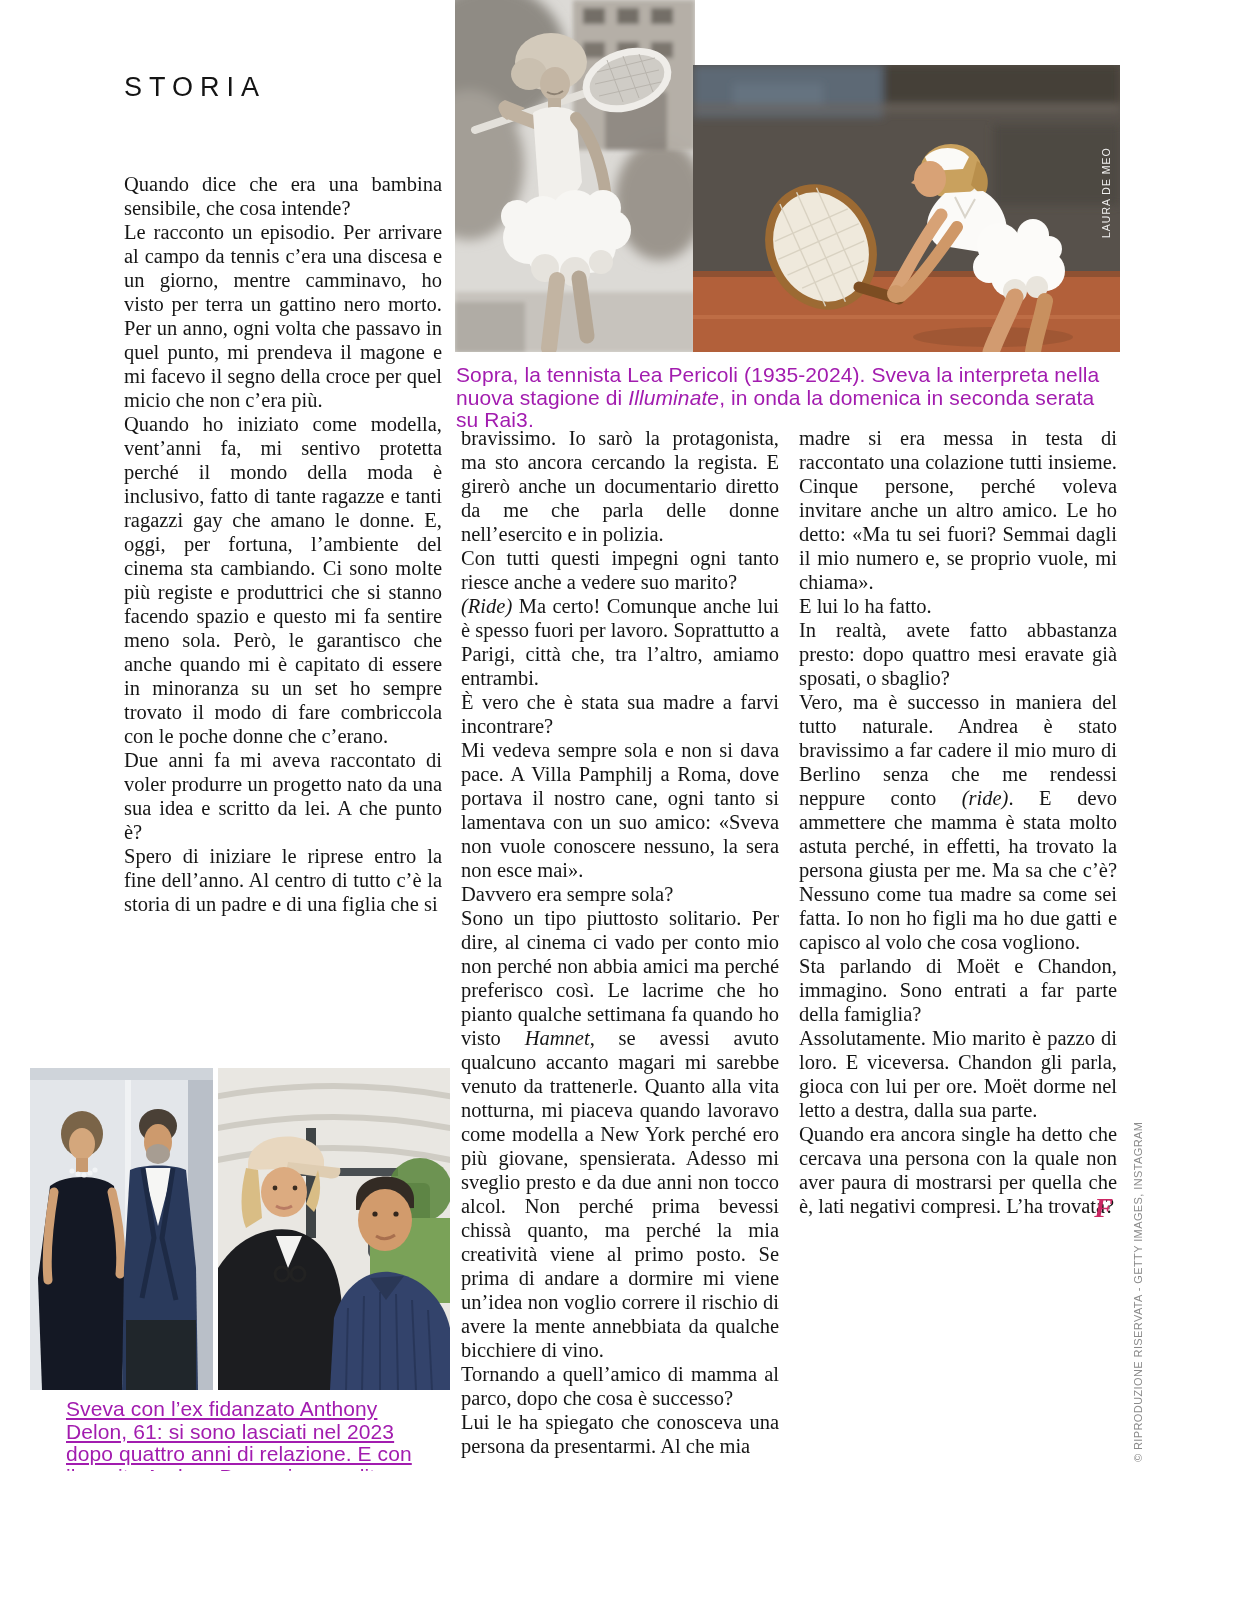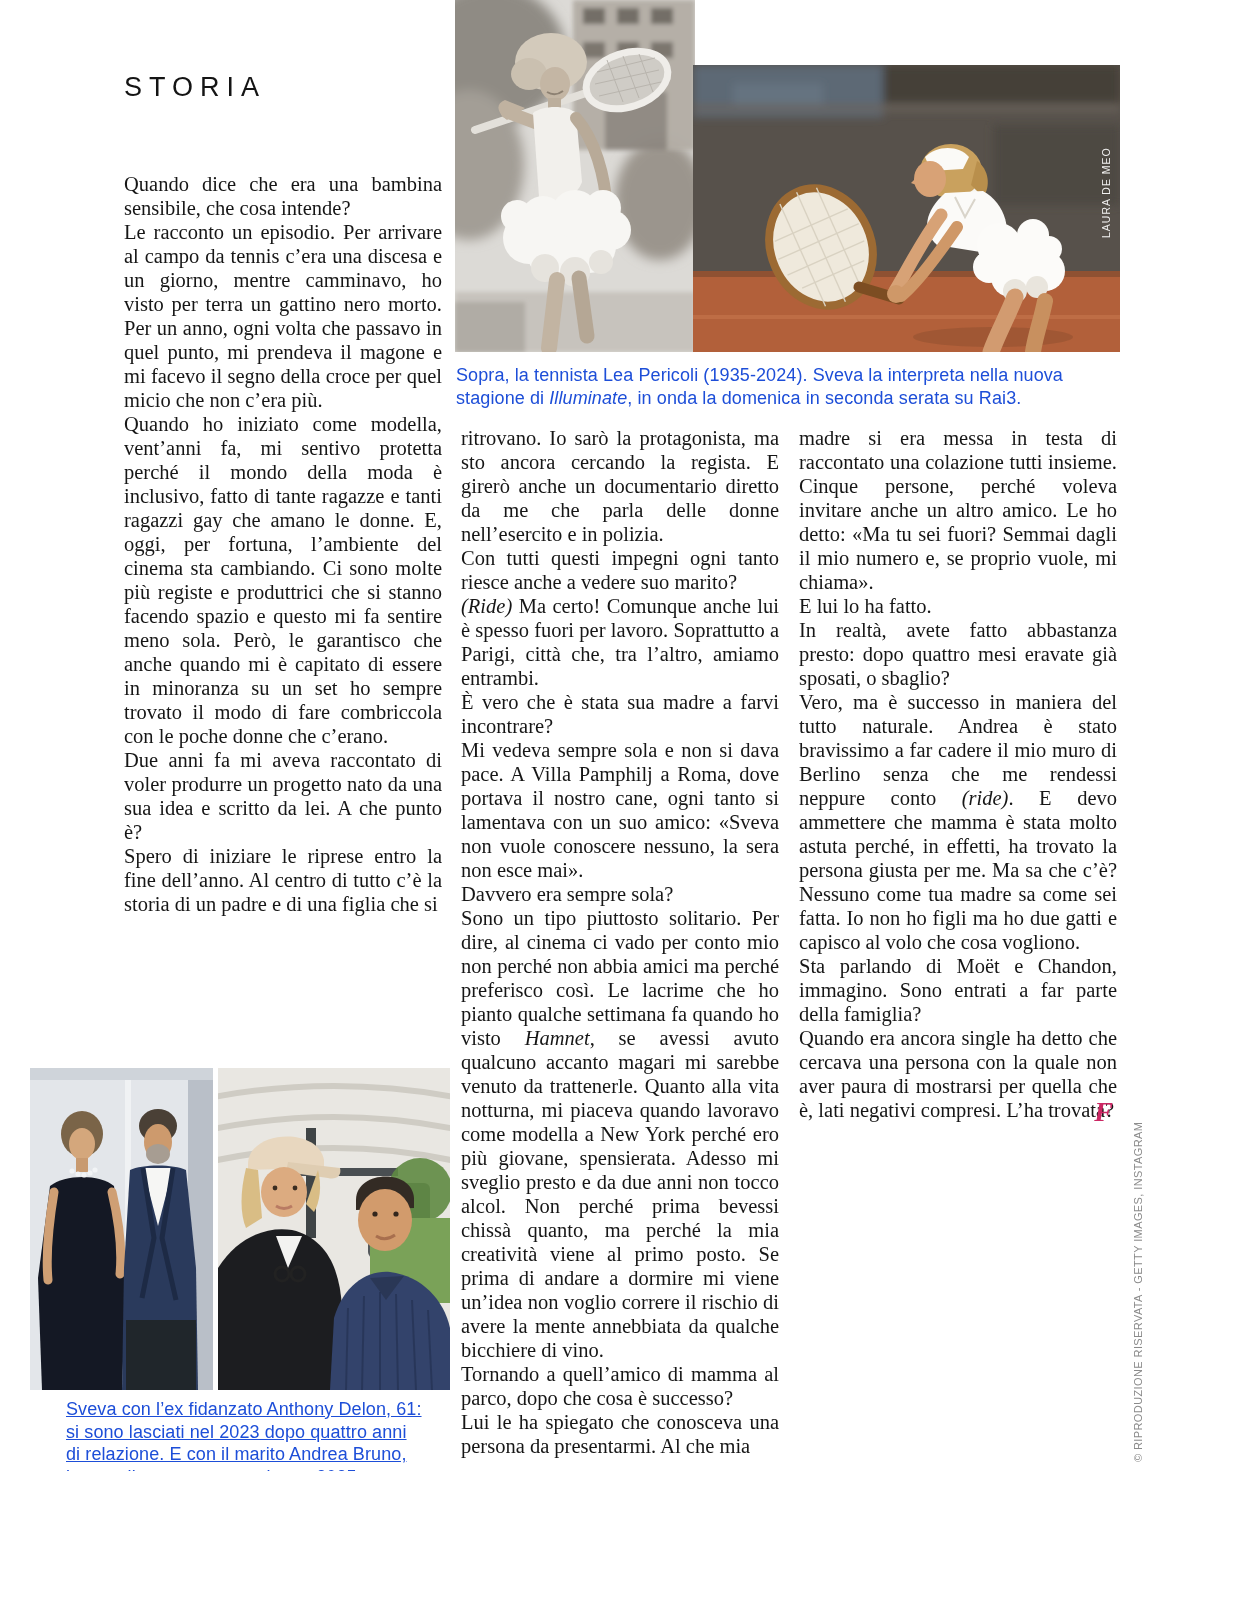--- a/index.html
+++ b/index.html
@@ -29,21 +29,21 @@
   
   .photo{position:absolute;overflow:hidden;background:#ddd;}
   #photo-bw{left:455px;top:0;width:240px;height:352px;}
   #photo-color{left:693px;top:65px;width:427px;height:287px;}
   #photo-delon{left:30px;top:1068px;width:183px;height:322px;}
   #photo-selfie{left:218px;top:1068px;width:232px;height:322px;}
   .photo svg{display:block;}
 
   
   .caption{position:absolute;font-family:"Liberation Sans",sans-serif;
-    font-size:18px;line-height:22.5px;color:#1d4ed8;letter-spacing:.1px;}
+    font-size:21px;line-height:22.5px;color:#a21caf;letter-spacing:.1px;}
   #caption-top{left:456px;top:364px;width:648px;}
   #caption-bottom{left:66px;top:1398px;width:356px;text-decoration:underline;}
 
   
   .vcredit{position:absolute;font-family:"Liberation Sans",sans-serif;
     white-space:nowrap;transform:rotate(-90deg);transform-origin:0 0;}
   #credit-photo{left:1100px;top:238px;font-size:10.5px;letter-spacing:1px;
     color:rgba(255,255,255,.92);}
   #credit-rights{left:1132px;top:1462px;font-size:11px;letter-spacing:.4px;color:#8a8a8a;}
 
@@ -196,36 +196,37 @@
   <div class="caption" id="caption-top"><span>Sopra, la tennista Lea Pericoli (1935-2024). Sveva la interpreta nella nuova stagione di </span><span class="it">Illuminate</span><span>, in onda la domenica in seconda serata su Rai3.</span></div>
 
   <div class="col" id="col1">
       <p class="q"><span>Quando dice che era una bambina sensibile, che cosa intende?</span></p>
       <p class="a"><span>Le racconto un episodio. Per arrivare al campo da tennis c’era una discesa e un giorno, mentre camminavo, ho visto per terra un gattino nero morto. Per un anno, ogni volta che passavo in quel punto, mi prendeva il magone e mi facevo il segno della croce per quel micio che non c’era più.</span></p>
       <p class="a"><span>Quando ho iniziato come modella, vent’anni fa, mi sentivo protetta perché il mondo della moda è inclusivo, fatto di tante ragazze e tanti ragazzi gay che amano le donne. E, oggi, per fortuna, l’ambiente del cinema sta cambiando. Ci sono molte più registe e produttrici che si stanno facendo spazio e questo mi fa sentire meno sola. Però, le garantisco che anche quando mi è capitato di essere in minoranza su un set ho sempre trovato il modo di fare combriccola con le poche donne che c’erano.</span></p>
       <p class="q"><span>Due anni fa mi aveva raccontato di voler produrre un progetto nato da una sua idea e scritto da lei. A che punto è?</span></p>
       <p class="a"><span>Spero di iniziare le riprese entro la fine dell’anno. Al centro di tutto c’è la storia di un padre e di una figlia che si</span></p>
     </div>
   <div class="col" id="col2">
-      <p class="a"><span>ritrovano. Io sarò la protagonista, ma sto ancora cercando la regista. E girerò anche un documentario diretto da me che parla delle donne nell’esercito e in polizia.</span></p>
+      <p class="a"><span>bravissimo. Io sarò la protagonista, ma sto ancora cercando la regista. E girerò anche un documentario diretto da me che parla delle donne nell’esercito e in polizia.</span></p>
       <p class="q"><span>Con tutti questi impegni ogni tanto riesce anche a vedere suo marito?</span></p>
       <p class="a"><span class="it">(Ride)</span><span> Ma certo! Comunque anche lui è spesso fuori per lavoro. Soprattutto a Parigi, città che, tra l’altro, amiamo entrambi.</span></p>
       <p class="q"><span>È vero che è stata sua madre a farvi incontrare?</span></p>
       <p class="a"><span>Mi vedeva sempre sola e non si dava pace. A Villa Pamphilj a Roma, dove portava il nostro cane, ogni tanto si lamentava con un suo amico: «Sveva non vuole conoscere nessuno, la sera non esce mai».</span></p>
       <p class="q"><span>Davvero era sempre sola?</span></p>
       <p class="a"><span>Sono un tipo piuttosto solitario. Per dire, al cinema ci vado per conto mio non perché non abbia amici ma perché preferisco così. Le lacrime che ho pianto qualche settimana fa quando ho visto </span><span class="it">Hamnet</span><span>, se avessi avuto qualcuno accanto magari mi sarebbe venuto da trattenerle. Quanto alla vita notturna, mi piaceva quando lavoravo come modella a New York perché ero più giovane, spensierata. Adesso mi sveglio presto e da due anni non tocco alcol. Non perché prima bevessi chissà quanto, ma perché la mia creatività viene al primo posto. Se prima di andare a dormire mi viene un’idea non voglio correre il rischio di avere la mente annebbiata da qualche bicchiere di vino.</span></p>
       <p class="q"><span>Tornando a quell’amico di mamma al parco, dopo che cosa è successo?</span></p>
       <p class="a"><span>Lui le ha spiegato che conosceva una persona da presentarmi. Al che mia</span></p>
     </div>
   <div class="col" id="col3">
     <p class="a"><span>madre si era messa in testa di raccontato una colazione tutti insieme. Cinque persone, perché voleva invitare anche un altro amico. Le ho detto: «Ma tu sei fuori? Semmai dagli il mio numero e, se proprio vuole, mi chiama».</span></p>
       <p class="q"><span>E lui lo ha fatto.</span></p>
       <p class="q"><span>In realtà, avete fatto abbastanza presto: dopo quattro mesi eravate già sposati, o sbaglio?</span></p>
       <p class="a"><span>Vero, ma è successo in maniera del tutto naturale. Andrea è stato bravissimo a far cadere il mio muro di Berlino senza che me rendessi neppure conto </span><span class="it">(ride)</span><span>. E devo ammettere che mamma è stata molto astuta perché, in effetti, ha trovato la persona giusta per me. Ma sa che c’è? Nessuno come tua madre sa come sei fatta. Io non ho figli ma ho due gatti e capisco al volo che cosa vogliono.</span></p>
       <p class="q"><span>Sta parlando di Moët e Chandon, immagino. Sono entrati a far parte della famiglia?</span></p>
+      <p class="a"><span>Assolutamente. Mio marito è pazzo di loro. E viceversa. Chandon gli parla, gioca con lui per ore. Moët dorme nel letto a destra, dalla sua parte.</span></p>
       <p class="q"><span>Quando era ancora single ha detto che cercava una persona con la quale non aver paura di mostrarsi per quella che è, lati negativi compresi. L’ha trovata?</span></p>
       <span class="f-logo">F</span>
   </div>
 
   <div class="photo" id="photo-delon">
     <svg width="183" height="322" viewBox="0 0 183 322" xmlns="http://www.w3.org/2000/svg">
       <rect width="183" height="322" fill="#e3e6ea"></rect>
       <rect x="0" y="0" width="183" height="12" fill="#cfd4da"></rect>
       <rect x="95" y="12" width="6" height="180" fill="#f0f2f4"></rect>
       <rect x="158" y="12" width="25" height="310" fill="#b9bfc8"></rect>

